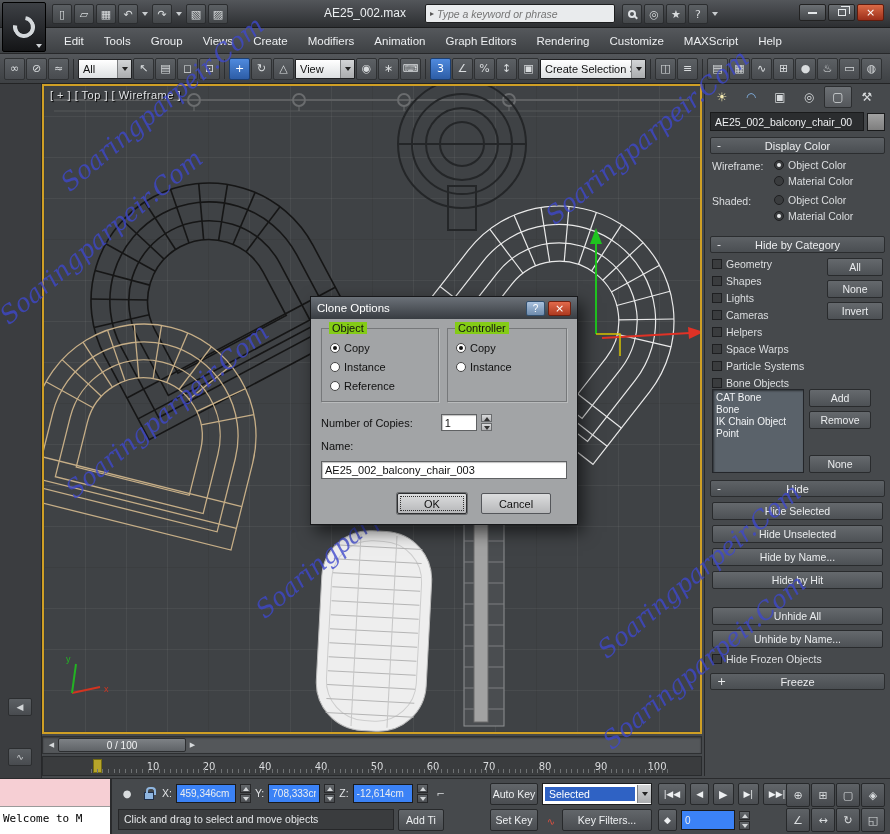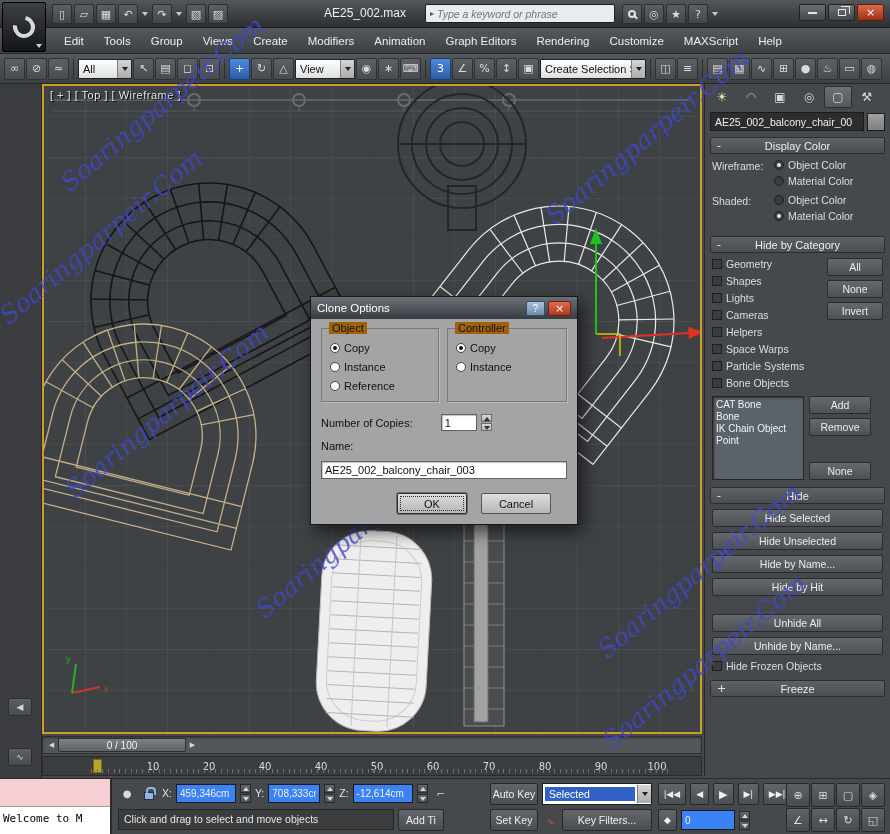--- a/index.html
+++ b/index.html
@@ -84,21 +84,21 @@
 .rad.on::after{content:"";position:absolute;left:2px;top:2px;width:4px;height:4px;border-radius:50%;background:#111}
 .rad.dk.on::after{background:#e9ebed}
 .rlbl{font-size:11px;color:#111}
 .rlbl.lt{color:#dcdee0;font-size:10.5px}
 .cat-grid{display:flex}
 .cat-col{flex:1;display:flex;flex-direction:column;gap:5px}
 .catrow{display:flex;align-items:center;gap:4px;color:#dcdee0;font-size:10.5px}
 .chk{width:10px;height:10px;background:#3a3c3e;border:1px solid #1e1f21;flex:none}
 .cat-btns{width:56px;display:flex;flex-direction:column;gap:4px;margin-left:4px}
 .pbtn{height:18px;display:flex;align-items:center;justify-content:center;background:linear-gradient(#65696d,#4d5155);border:1px solid #292b2d;border-radius:2px;color:#eaecee;font-size:10.5px;white-space:nowrap;overflow:hidden}
-.cat-bottom{display:flex;margin-top:7px}
+.cat-bottom{display:flex;}
 .cat-list{width:92px;height:84px;background:#5a626a;border:1px solid #24262a;box-shadow:inset 1px 1px 2px rgba(0,0,0,.5);color:#f2f4f6;font-size:10px;line-height:12px;padding:2px 3px;overflow:hidden}
 .cat-btns2{width:62px;display:flex;flex-direction:column;gap:4px;margin-left:5px;height:84px}
 .cb-spacer{flex:1}
 .hide-col{display:flex;flex-direction:column;gap:5px}
 .gap8{height:8px}
 .freeze{margin-top:5px}
 
 
 #timeslider{position:absolute;left:42px;top:736px;width:660px;height:18px;background:#54575a;border:1px solid #2e3032;box-shadow:inset 0 1px 2px rgba(0,0,0,.4);display:flex;align-items:center;padding:0 2px;z-index:2}
 .ts-arrow{width:13px;height:14px;display:flex;align-items:center;justify-content:center;color:#d6d9db;font-size:7px;font-family:"DejaVu Sans",sans-serif}
@@ -134,21 +134,21 @@
 
 
 #clone-dialog{position:absolute;left:310px;top:296px;width:268px;z-index:30;border:1px solid #17181a;box-shadow:5px 7px 16px rgba(0,0,0,.6);background:#a2a4a6}
 .dlg-title{height:22px;background:linear-gradient(#6b7178,#383c41);display:flex;align-items:center;padding:0 6px;gap:3px}
 .dlg-title-text{flex:1;color:#fff;font-size:11.5px}
 .dlg-help{width:19px;height:15px;display:flex;align-items:center;justify-content:center;background:linear-gradient(#a9c1de,#6f8cad);border:1px solid #33506e;border-radius:2px;color:#fff;font-size:10px}
 .dlg-close{width:23px;height:15px;display:flex;align-items:center;justify-content:center;background:linear-gradient(#e2694b,#ad3a20);border:1px solid #6e2010;border-radius:2px;color:#fff;font-size:11px;font-family:"DejaVu Sans",sans-serif}
 .dlg-body{padding:9px 10px 10px;color:#111;font-size:11px}
 .grp-row{display:flex;gap:8px}
 .grp{position:relative;border:1px solid #76787a;box-shadow:1px 1px 0 rgba(255,255,255,.25);padding:13px 8px 9px;display:flex;flex-direction:column;gap:7px}
-.grp-label{position:absolute;top:-7px;left:7px;background:#a16207;padding:0 3px;font-size:11px}
+.grp-label{position:absolute;top:-7px;left:7px;background:#84cc16;padding:0 3px;font-size:11px}
 .copies-row{display:flex;align-items:center;margin-top:12px;gap:4px}
 .dlbl{font-size:11px}
 .dfield{height:17px;background:#fff;border:1px solid #5f6163;box-shadow:inset 1px 1px 1px rgba(0,0,0,.25);font-size:11px;padding:0 3px;font-family:"Liberation Sans",sans-serif;color:#111}
 .copies{width:36px;margin-left:24px}
 .spin.lt i{background:linear-gradient(#dadbdc,#b2b3b5);border-color:#6a6c6e}
 .spin.lt i.su::after{border-bottom-color:#333}
 .spin.lt i.sd::after{border-top-color:#333}
 .spin.sm{height:17px}
 .name-lbl{margin-top:9px}
 .name-field{display:block;width:100%;height:18px;margin-top:9px}

